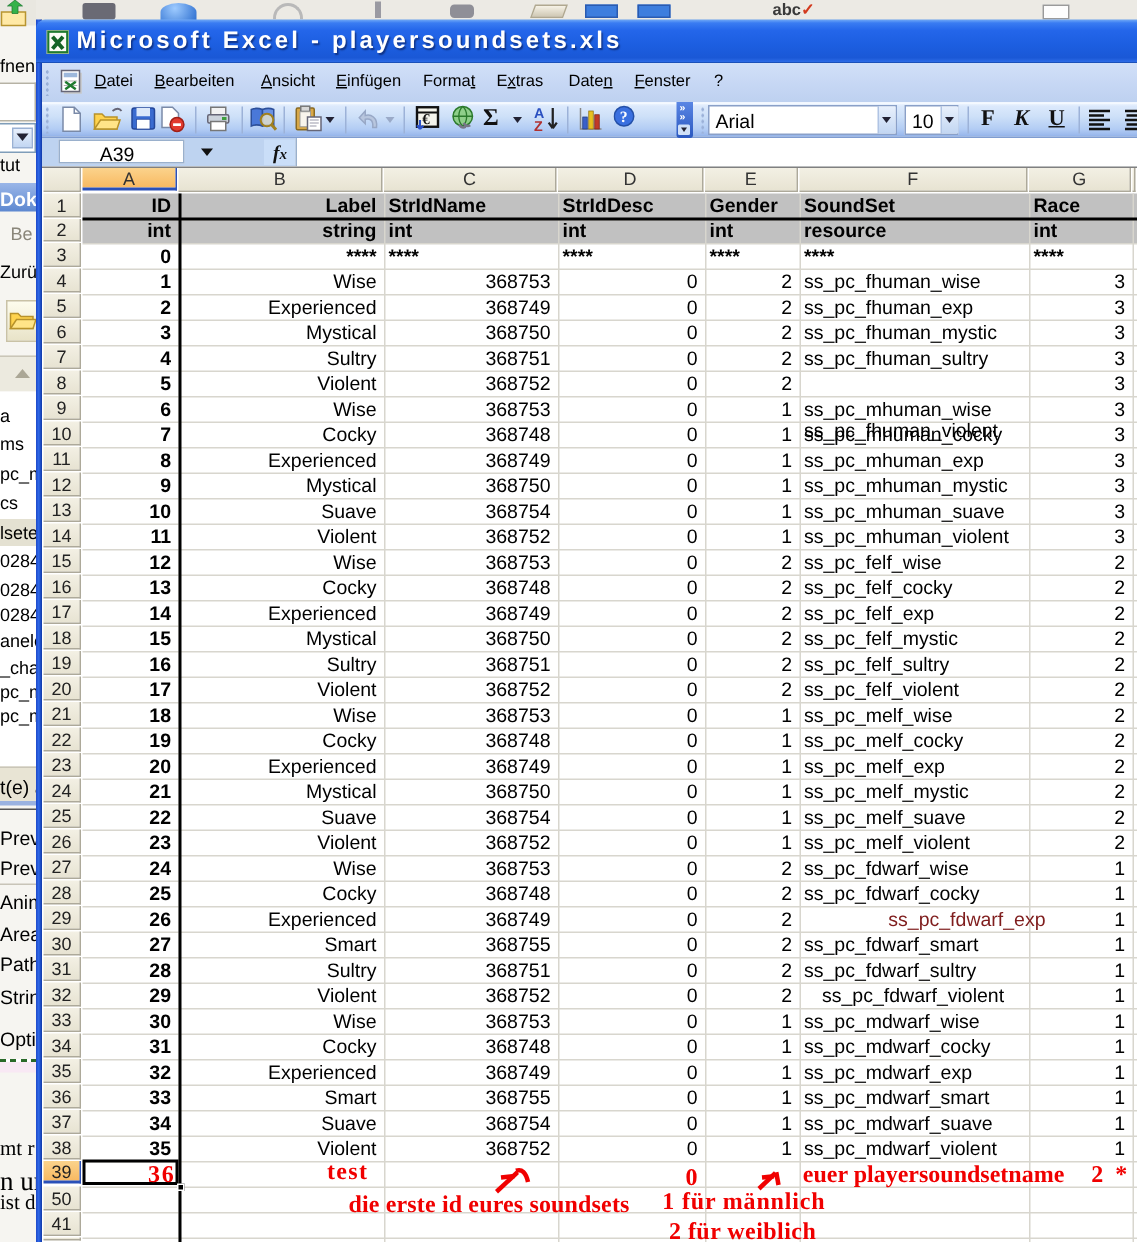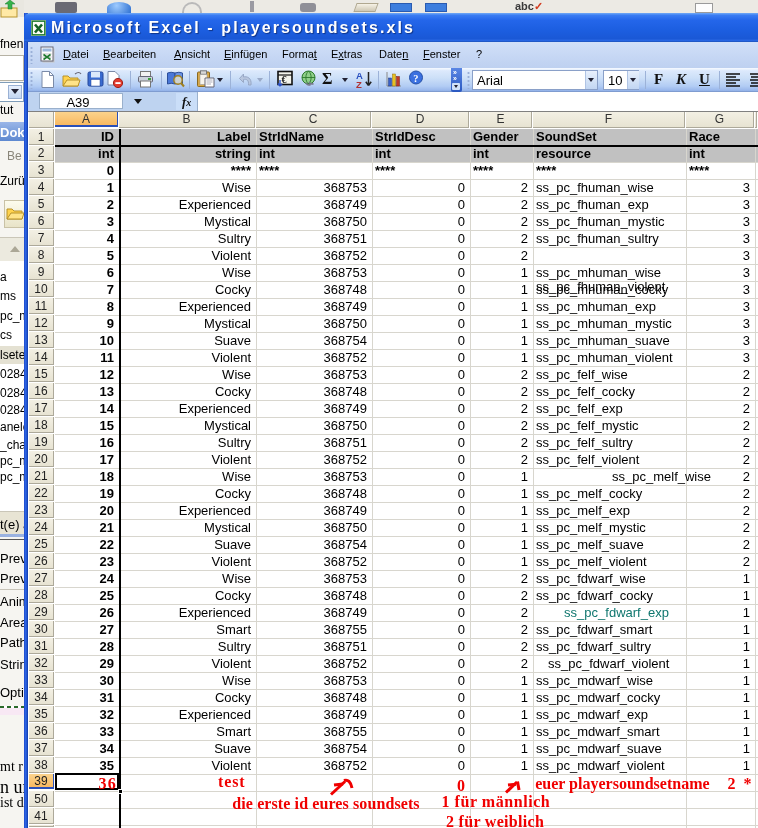--- a/index.html
+++ b/index.html
@@ -460,21 +460,21 @@
 <div style="position:absolute;left:256px;top:450.6px;width:115px;height:17.0px;font:13px 'Liberation Sans',sans-serif;color:#000;text-align:right;padding-right:4px;line-height:17.0px;white-space:nowrap;overflow:hidden;">368752</div>
 <div style="position:absolute;left:372px;top:450.6px;width:97px;height:17.0px;font:13px 'Liberation Sans',sans-serif;color:#000;text-align:right;padding-right:4px;line-height:17.0px;white-space:nowrap;overflow:hidden;">0</div>
 <div style="position:absolute;left:470px;top:450.6px;width:62px;height:17.0px;font:13px 'Liberation Sans',sans-serif;color:#000;text-align:right;padding-right:4px;line-height:17.0px;white-space:nowrap;overflow:hidden;">2</div>
 <div style="position:absolute;left:533px;top:450.6px;width:152px;height:17.0px;font:13px 'Liberation Sans',sans-serif;color:#000;text-align:left;padding-left:3px;line-height:17.0px;white-space:nowrap;overflow:hidden;">ss_pc_felf_violent</div>
 <div style="position:absolute;left:686px;top:450.6px;width:68px;height:17.0px;font:13px 'Liberation Sans',sans-serif;color:#000;text-align:right;padding-right:4px;line-height:17.0px;white-space:nowrap;overflow:hidden;">2</div>
 <div style="position:absolute;left:55px;top:467.6px;width:63px;height:17.0px;font:bold 13px 'Liberation Sans',sans-serif;color:#000;text-align:right;padding-right:4px;line-height:17.0px;white-space:nowrap;overflow:hidden;">18</div>
 <div style="position:absolute;left:119px;top:467.6px;width:136px;height:17.0px;font:13px 'Liberation Sans',sans-serif;color:#000;text-align:right;padding-right:4px;line-height:17.0px;white-space:nowrap;overflow:hidden;">Wise</div>
 <div style="position:absolute;left:256px;top:467.6px;width:115px;height:17.0px;font:13px 'Liberation Sans',sans-serif;color:#000;text-align:right;padding-right:4px;line-height:17.0px;white-space:nowrap;overflow:hidden;">368753</div>
 <div style="position:absolute;left:372px;top:467.6px;width:97px;height:17.0px;font:13px 'Liberation Sans',sans-serif;color:#000;text-align:right;padding-right:4px;line-height:17.0px;white-space:nowrap;overflow:hidden;">0</div>
 <div style="position:absolute;left:470px;top:467.6px;width:62px;height:17.0px;font:13px 'Liberation Sans',sans-serif;color:#000;text-align:right;padding-right:4px;line-height:17.0px;white-space:nowrap;overflow:hidden;">1</div>
-<div style="position:absolute;left:533px;top:467.6px;width:152px;height:17.0px;font:13px 'Liberation Sans',sans-serif;color:#000;text-align:right;padding-left:3px;line-height:17.0px;white-space:nowrap;overflow:hidden;margin-left:26px;">ss_pc_melf_wise</div>
+<div style="position:absolute;left:533px;top:467.6px;width:152px;height:17.0px;font:13px 'Liberation Sans',sans-serif;color:#000;text-align:left;padding-left:3px;line-height:17.0px;white-space:nowrap;overflow:hidden;">ss_pc_melf_wise</div>
 <div style="position:absolute;left:686px;top:467.6px;width:68px;height:17.0px;font:13px 'Liberation Sans',sans-serif;color:#000;text-align:right;padding-right:4px;line-height:17.0px;white-space:nowrap;overflow:hidden;">2</div>
 <div style="position:absolute;left:55px;top:484.6px;width:63px;height:17.0px;font:bold 13px 'Liberation Sans',sans-serif;color:#000;text-align:right;padding-right:4px;line-height:17.0px;white-space:nowrap;overflow:hidden;">19</div>
 <div style="position:absolute;left:119px;top:484.6px;width:136px;height:17.0px;font:13px 'Liberation Sans',sans-serif;color:#000;text-align:right;padding-right:4px;line-height:17.0px;white-space:nowrap;overflow:hidden;">Cocky</div>
 <div style="position:absolute;left:256px;top:484.6px;width:115px;height:17.0px;font:13px 'Liberation Sans',sans-serif;color:#000;text-align:right;padding-right:4px;line-height:17.0px;white-space:nowrap;overflow:hidden;">368748</div>
 <div style="position:absolute;left:372px;top:484.6px;width:97px;height:17.0px;font:13px 'Liberation Sans',sans-serif;color:#000;text-align:right;padding-right:4px;line-height:17.0px;white-space:nowrap;overflow:hidden;">0</div>
 <div style="position:absolute;left:470px;top:484.6px;width:62px;height:17.0px;font:13px 'Liberation Sans',sans-serif;color:#000;text-align:right;padding-right:4px;line-height:17.0px;white-space:nowrap;overflow:hidden;">1</div>
 <div style="position:absolute;left:533px;top:484.6px;width:152px;height:17.0px;font:13px 'Liberation Sans',sans-serif;color:#000;text-align:left;padding-left:3px;line-height:17.0px;white-space:nowrap;overflow:hidden;">ss_pc_melf_cocky</div>
 <div style="position:absolute;left:686px;top:484.6px;width:68px;height:17.0px;font:13px 'Liberation Sans',sans-serif;color:#000;text-align:right;padding-right:4px;line-height:17.0px;white-space:nowrap;overflow:hidden;">2</div>
 <div style="position:absolute;left:55px;top:501.6px;width:63px;height:17.0px;font:bold 13px 'Liberation Sans',sans-serif;color:#000;text-align:right;padding-right:4px;line-height:17.0px;white-space:nowrap;overflow:hidden;">20</div>
 <div style="position:absolute;left:119px;top:501.6px;width:136px;height:17.0px;font:13px 'Liberation Sans',sans-serif;color:#000;text-align:right;padding-right:4px;line-height:17.0px;white-space:nowrap;overflow:hidden;">Experienced</div>
@@ -516,21 +516,21 @@
 <div style="position:absolute;left:256px;top:586.6px;width:115px;height:17.0px;font:13px 'Liberation Sans',sans-serif;color:#000;text-align:right;padding-right:4px;line-height:17.0px;white-space:nowrap;overflow:hidden;">368748</div>
 <div style="position:absolute;left:372px;top:586.6px;width:97px;height:17.0px;font:13px 'Liberation Sans',sans-serif;color:#000;text-align:right;padding-right:4px;line-height:17.0px;white-space:nowrap;overflow:hidden;">0</div>
 <div style="position:absolute;left:470px;top:586.6px;width:62px;height:17.0px;font:13px 'Liberation Sans',sans-serif;color:#000;text-align:right;padding-right:4px;line-height:17.0px;white-space:nowrap;overflow:hidden;">2</div>
 <div style="position:absolute;left:533px;top:586.6px;width:152px;height:17.0px;font:13px 'Liberation Sans',sans-serif;color:#000;text-align:left;padding-left:3px;line-height:17.0px;white-space:nowrap;overflow:hidden;">ss_pc_fdwarf_cocky</div>
 <div style="position:absolute;left:686px;top:586.6px;width:68px;height:17.0px;font:13px 'Liberation Sans',sans-serif;color:#000;text-align:right;padding-right:4px;line-height:17.0px;white-space:nowrap;overflow:hidden;">1</div>
 <div style="position:absolute;left:55px;top:603.6px;width:63px;height:17.0px;font:bold 13px 'Liberation Sans',sans-serif;color:#000;text-align:right;padding-right:4px;line-height:17.0px;white-space:nowrap;overflow:hidden;">26</div>
 <div style="position:absolute;left:119px;top:603.6px;width:136px;height:17.0px;font:13px 'Liberation Sans',sans-serif;color:#000;text-align:right;padding-right:4px;line-height:17.0px;white-space:nowrap;overflow:hidden;">Experienced</div>
 <div style="position:absolute;left:256px;top:603.6px;width:115px;height:17.0px;font:13px 'Liberation Sans',sans-serif;color:#000;text-align:right;padding-right:4px;line-height:17.0px;white-space:nowrap;overflow:hidden;">368749</div>
 <div style="position:absolute;left:372px;top:603.6px;width:97px;height:17.0px;font:13px 'Liberation Sans',sans-serif;color:#000;text-align:right;padding-right:4px;line-height:17.0px;white-space:nowrap;overflow:hidden;">0</div>
 <div style="position:absolute;left:470px;top:603.6px;width:62px;height:17.0px;font:13px 'Liberation Sans',sans-serif;color:#000;text-align:right;padding-right:4px;line-height:17.0px;white-space:nowrap;overflow:hidden;">2</div>
-<div style="position:absolute;left:533px;top:603.6px;width:164px;height:17.0px;font:13px 'Liberation Sans',sans-serif;color:#0f766e;text-align:center;padding-left:3px;line-height:17.0px;white-space:nowrap;overflow:hidden;">ss_pc_fdwarf_exp</div>
+<div style="position:absolute;left:533px;top:603.6px;width:164px;height:17.0px;font:13px 'Liberation Sans',sans-serif;color:#7f1d1d;text-align:right;padding-left:3px;line-height:17.0px;white-space:nowrap;overflow:hidden;">ss_pc_fdwarf_exp</div>
 <div style="position:absolute;left:686px;top:603.6px;width:68px;height:17.0px;font:13px 'Liberation Sans',sans-serif;color:#000;text-align:right;padding-right:4px;line-height:17.0px;white-space:nowrap;overflow:hidden;">1</div>
 <div style="position:absolute;left:55px;top:620.6px;width:63px;height:17.0px;font:bold 13px 'Liberation Sans',sans-serif;color:#000;text-align:right;padding-right:4px;line-height:17.0px;white-space:nowrap;overflow:hidden;">27</div>
 <div style="position:absolute;left:119px;top:620.6px;width:136px;height:17.0px;font:13px 'Liberation Sans',sans-serif;color:#000;text-align:right;padding-right:4px;line-height:17.0px;white-space:nowrap;overflow:hidden;">Smart</div>
 <div style="position:absolute;left:256px;top:620.6px;width:115px;height:17.0px;font:13px 'Liberation Sans',sans-serif;color:#000;text-align:right;padding-right:4px;line-height:17.0px;white-space:nowrap;overflow:hidden;">368755</div>
 <div style="position:absolute;left:372px;top:620.6px;width:97px;height:17.0px;font:13px 'Liberation Sans',sans-serif;color:#000;text-align:right;padding-right:4px;line-height:17.0px;white-space:nowrap;overflow:hidden;">0</div>
 <div style="position:absolute;left:470px;top:620.6px;width:62px;height:17.0px;font:13px 'Liberation Sans',sans-serif;color:#000;text-align:right;padding-right:4px;line-height:17.0px;white-space:nowrap;overflow:hidden;">2</div>
 <div style="position:absolute;left:533px;top:620.6px;width:152px;height:17.0px;font:13px 'Liberation Sans',sans-serif;color:#000;text-align:left;padding-left:3px;line-height:17.0px;white-space:nowrap;overflow:hidden;">ss_pc_fdwarf_smart</div>
 <div style="position:absolute;left:686px;top:620.6px;width:68px;height:17.0px;font:13px 'Liberation Sans',sans-serif;color:#000;text-align:right;padding-right:4px;line-height:17.0px;white-space:nowrap;overflow:hidden;">1</div>
 <div style="position:absolute;left:55px;top:637.6px;width:63px;height:17.0px;font:bold 13px 'Liberation Sans',sans-serif;color:#000;text-align:right;padding-right:4px;line-height:17.0px;white-space:nowrap;overflow:hidden;">28</div>
 <div style="position:absolute;left:119px;top:637.6px;width:136px;height:17.0px;font:13px 'Liberation Sans',sans-serif;color:#000;text-align:right;padding-right:4px;line-height:17.0px;white-space:nowrap;overflow:hidden;">Sultry</div>

